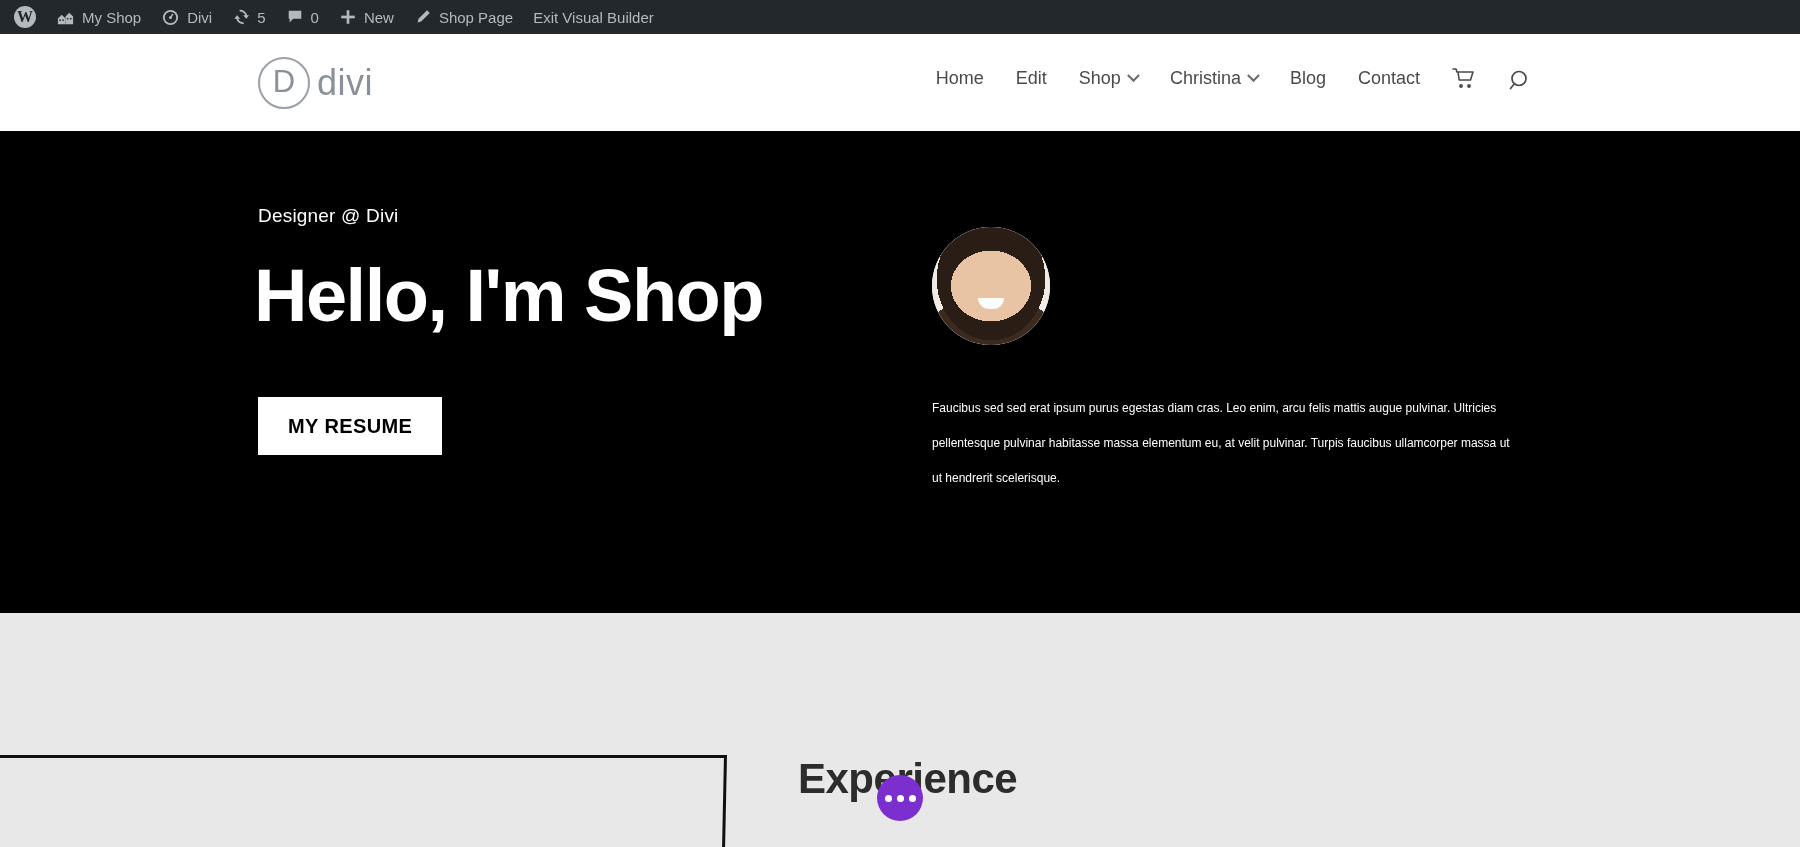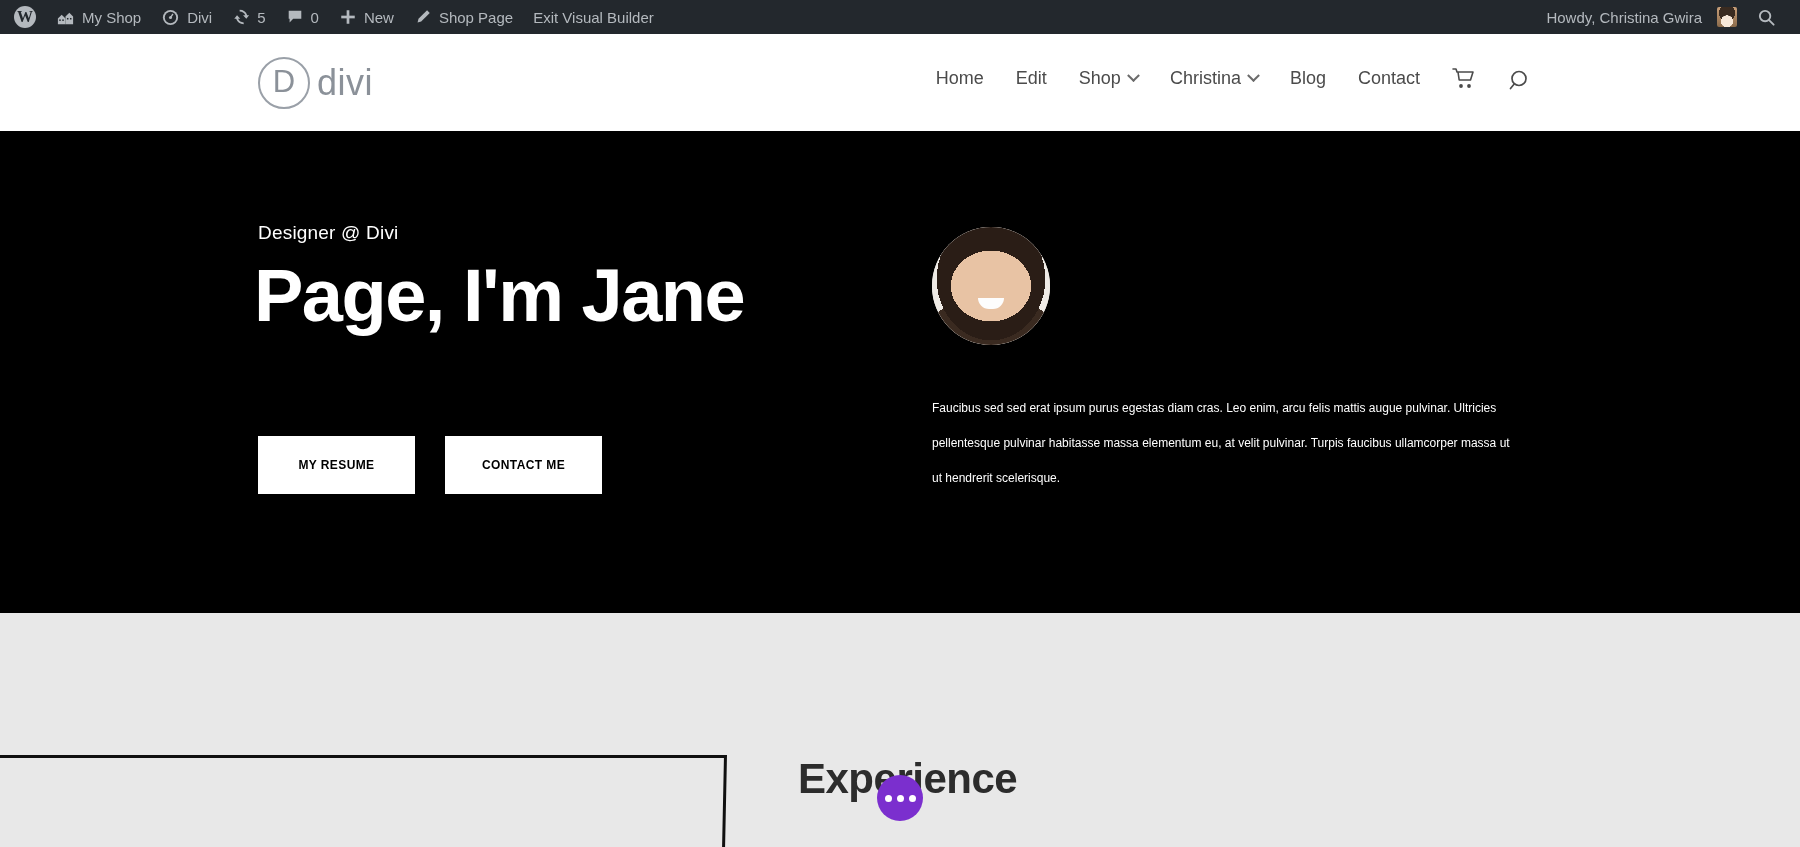--- a/index.html
+++ b/index.html
@@ -128,21 +128,21 @@
     top: 131px; left: 0;
     width: 1800px;
     height: 482px;
     background: #000000;
     color: #ffffff;
     z-index: 10;
   }
   .hero-left { position: absolute; left: 258px; top: 0; width: 620px; }
   .eyebrow {
     position: absolute;
-    top: 91px; left: 0;
+    top: 74px; left: 0;
     font-size: 19px;
     color: #ffffff;
     letter-spacing: 0.2px;
   }
   .hero-title {
     position: absolute;
     top: 122px; left: -4px;
     font-size: 74px;
     font-weight: bold;
     letter-spacing: -1.5px;
@@ -153,31 +153,30 @@
     position: absolute;
     top: 266px; left: 0;
     display: flex;
     gap: 30px;
   }
   .btn {
     background: #ffffff;
     color: #000000;
     border: none;
     font-family: "Liberation Sans", sans-serif;
-    font-size: 12px;
+    font-size: 20px;
     font-weight: bold;
     letter-spacing: 0.4px;
     padding: 0 30px;
     height: 58px;
     min-width: 157px;
     display: flex;
     align-items: center;
     justify-content: center;
     cursor: pointer;
-    margin-top: 39px;
   }
 
   .hero-right { position: absolute; left: 932px; top: 0; width: 580px; }
   .portrait {
     position: absolute;
     top: 96px; left: 0;
     width: 118px; height: 118px;
     border-radius: 50%;
     overflow: hidden;
     background: #e9e4de;
@@ -332,34 +331,20 @@
         </svg>
       </span>
       <span>Shop Page</span>
     </div>
 
     <div class="ab-item">
       <span>Exit Visual Builder</span>
     </div>
   </div>
 
-  <div class="ab-right">
-    <div class="ab-item">
-      <span>Howdy, Christina Gwira</span>
-      <span class="avatar-mini"></span>
-    </div>
-    <div class="ab-item">
-      <span class="ab-icon">
-        <svg width="19" height="19" viewBox="0 0 20 20" fill="none" stroke="#b4b9be" stroke-width="2">
-          <circle cx="8.5" cy="8.5" r="5.5"></circle>
-            <line x1="12.7" y1="12.7" x2="17.5" y2="17.5" stroke-linecap="round"></line>
-        </svg>
-      </span>
-    </div>
-  </div>
 </div>
 
 <div class="siteheader">
   <div class="logo">
     <span class="logo-mark">D</span>
     <span class="logo-word">divi</span>
   </div>
 
   <nav class="mainnav">
     <div class="navitem">
@@ -398,24 +383,23 @@
             <line x1="6.2" y1="16" x2="2.5" y2="20.5" stroke-linecap="round"></line>
         </svg>
       </span>
     </div>
   </nav>
 </div>
 
 <section class="hero">
   <div class="hero-left">
     <div class="eyebrow">Designer @ Divi</div>
-    <h1 class="hero-title">Page, I'm Jane</h1>
+    <h1 class="hero-title">Hello, I'm Shop</h1>
     <div class="hero-buttons">
       <button class="btn">MY RESUME</button>
-      <button class="btn">CONTACT ME</button>
     </div>
   </div>
 
   <div class="hero-right">
     <div class="portrait">
       <div class="face"></div>
       <div class="smile"></div>
     </div>
     <p class="hero-para">Faucibus sed sed erat ipsum purus egestas diam cras. Leo enim, arcu felis mattis augue pulvinar. Ultricies pellentesque pulvinar habitasse massa elementum eu, at velit pulvinar. Turpis faucibus ullamcorper massa ut ut hendrerit scelerisque.</p>
   </div>

